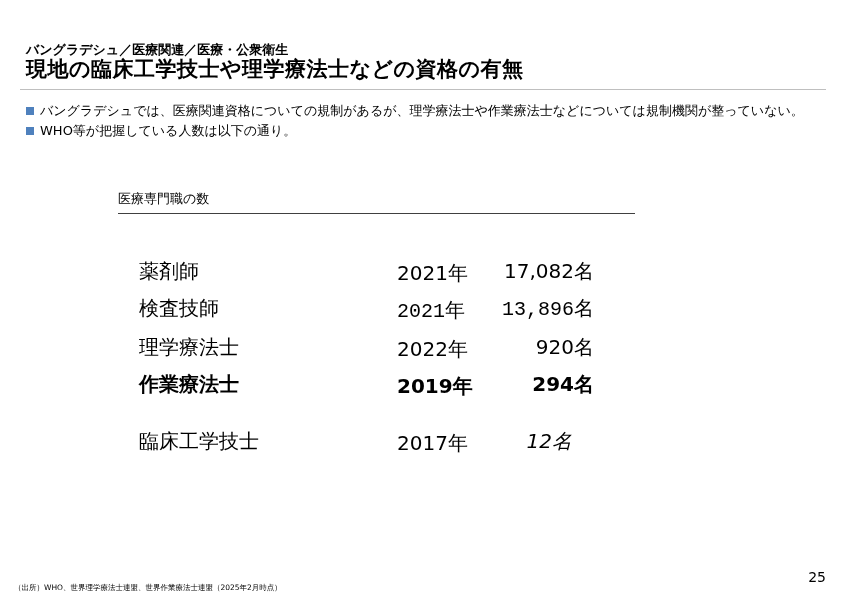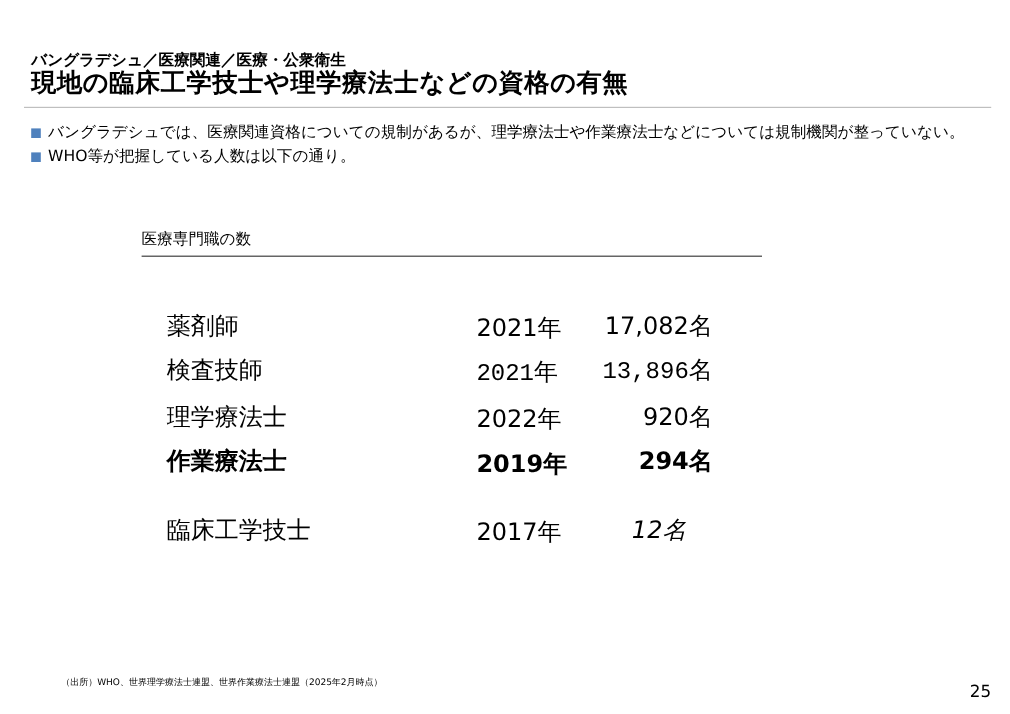--- a/index.html
+++ b/index.html
@@ -12,21 +12,21 @@
     .bullet { display: flex; align-items: flex-start; }
     .bullet-mark { width: 8px; height: 8px; background: #4f81bd; margin-top: 6px; margin-right: 6px; flex: 0 0 8px; }
     .bullet-text { flex: 1; }
     .table-title { position: absolute; left: 118px; top: 190px; font-size: 13px; font-weight: normal; }
     .table-rule { position: absolute; left: 118px; top: 213px; width: 517px; height: 1px; background: #404040; }
     .rows { position: absolute; left: 0; top: 0; }
     .row { position: absolute; left: 0; width: 842px; height: 24px; font-size: 20px; }
     .cell-name { position: absolute; left: 139px; top: 0; white-space: nowrap; }
     .cell-year { position: absolute; left: 397px; top: 2px; white-space: nowrap; }
     .cell-count { position: absolute; right: 248px; top: 0; white-space: nowrap; text-align: left; }
-    .source { position: absolute; left: 14px; top: 564px; font-size: 7.5px; margin-left: 37px; }
+    .source { position: absolute; left: 14px; top: 583px; font-size: 7.5px; }
     .page-num { position: absolute; right: 16px; top: 569px; font-size: 14px; }
   </style>
 </head>
 <body>
 
 <div class="breadcrumb">バングラデシュ／医療関連／医療・公衆衛生</div>
 <div class="page-title">現地の臨床工学技士や理学療法士などの資格の有無</div>
 <div class="title-rule"></div>
 
 <div class="bullets">

